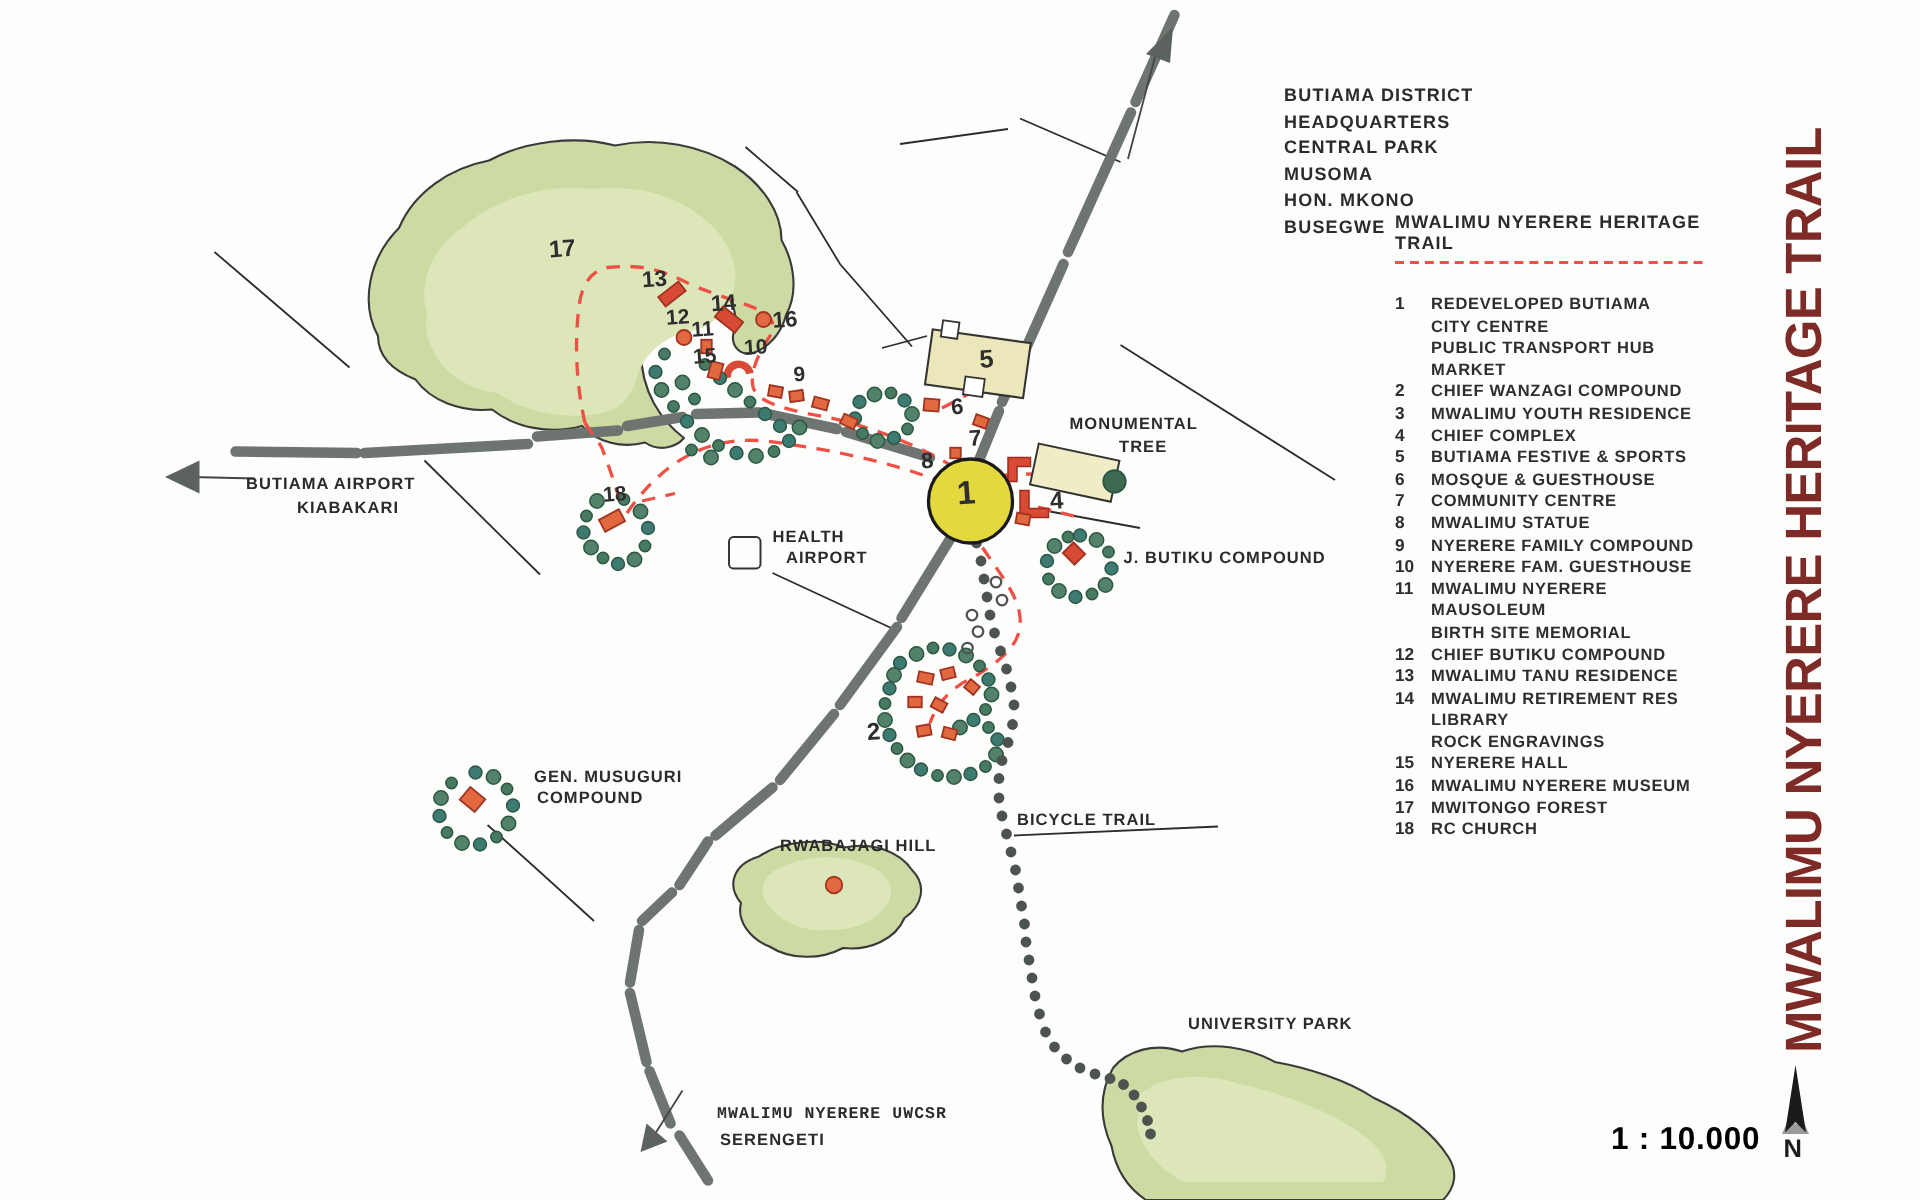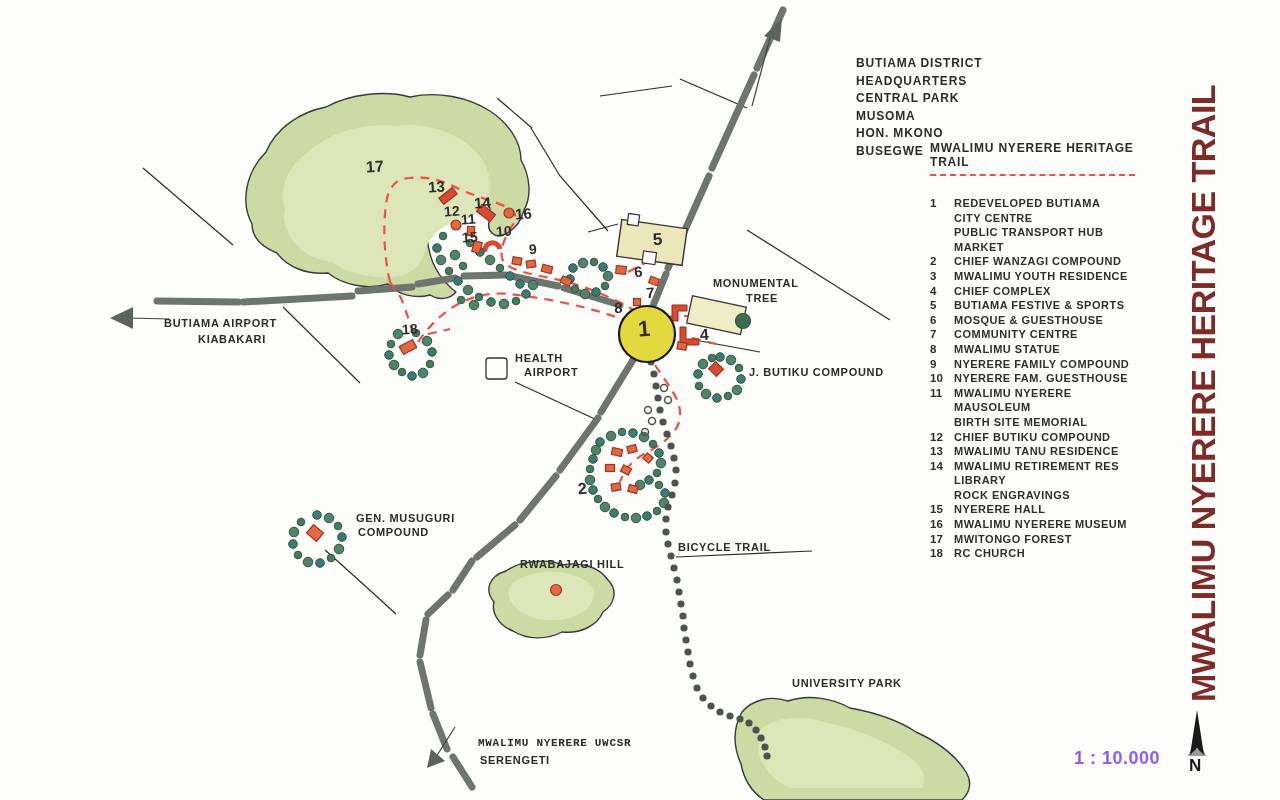--- a/index.html
+++ b/index.html
@@ -13,21 +13,21 @@
   .corner-line{font-size:12px;font-weight:600;letter-spacing:.8px;color:#2b2b2b;line-height:17.5px;white-space:nowrap;}
   .legend{position:absolute;left:930px;top:141px;width:235px;}
   .legend-heading{font-size:12px;font-weight:700;letter-spacing:.8px;color:#2b2b2b;
     border-bottom:2px dashed #ef4f44;padding-bottom:5px;width:205px;}
   .legend-items{margin-top:20px;}
   .leg-row{display:flex;margin:0;}
   .leg-num{width:24px;flex:none;font-size:11.5px;font-weight:600;color:#2e2e2e;line-height:14.6px;}
   .leg-text{font-size:11px;font-weight:600;letter-spacing:.5px;color:#2e2e2e;line-height:14.6px;}
   .vtitle{position:absolute;left:1184px;top:702px;transform:rotate(-90deg);transform-origin:0 0;
     font-size:34px;font-weight:700;letter-spacing:-0.5px;color:#7e2b28;white-space:nowrap;width:600px;}
-  .scale-text{position:absolute;left:1074px;top:748px;font-size:18px;font-weight:700;color:#8b5cf6;letter-spacing:.5px;}
+  .scale-text{position:absolute;left:1074px;top:748px;font-size:21px;font-weight:700;color:#000000;letter-spacing:.5px;}
   .north-n{position:absolute;left:1189px;top:756px;font-size:17px;font-weight:700;color:#1c1c1c;}
 </style>
 </head>
 <body>
 
 <div class="canvas">
 
   <svg width="1280" height="800" viewBox="0 0 1280 800">
 
     <g>

